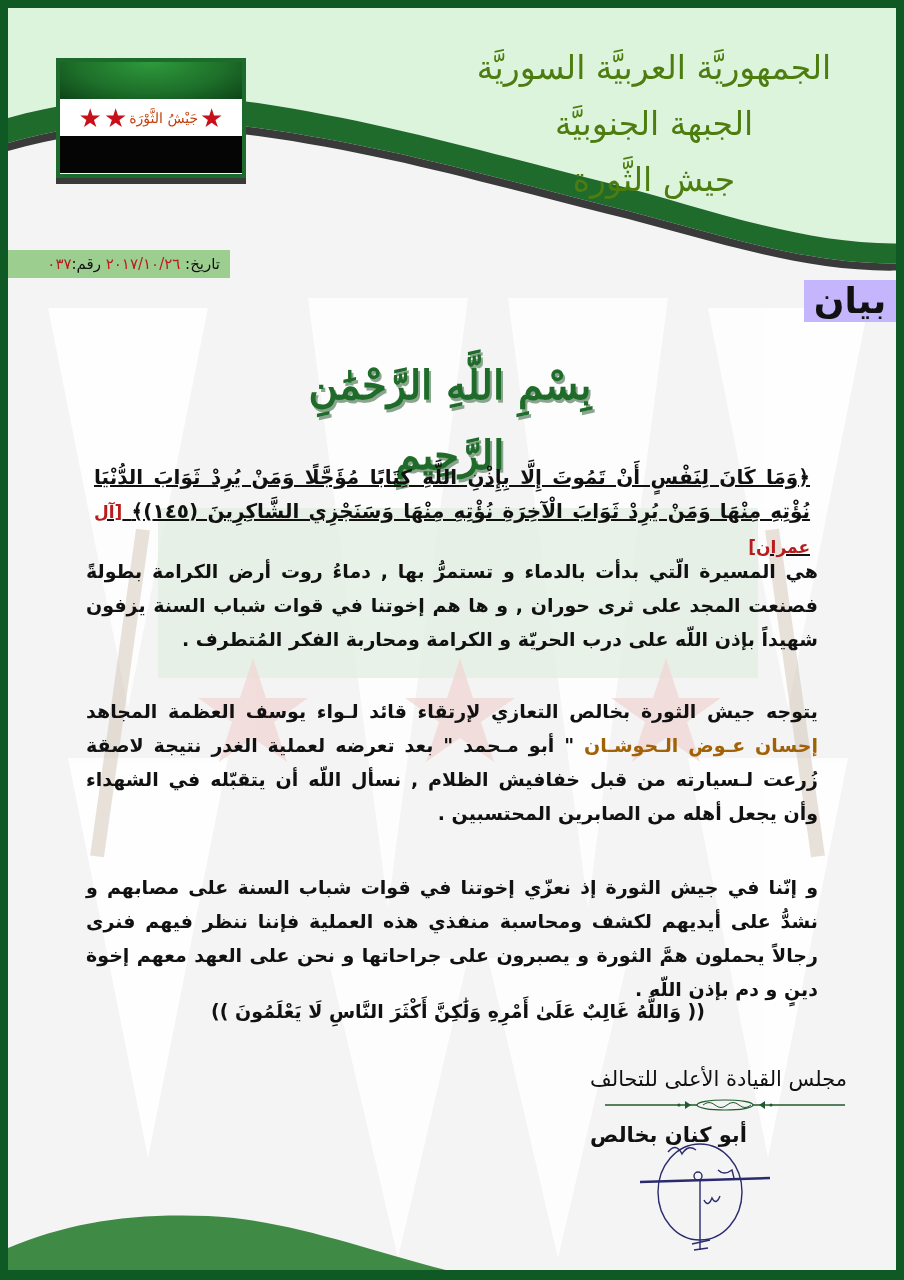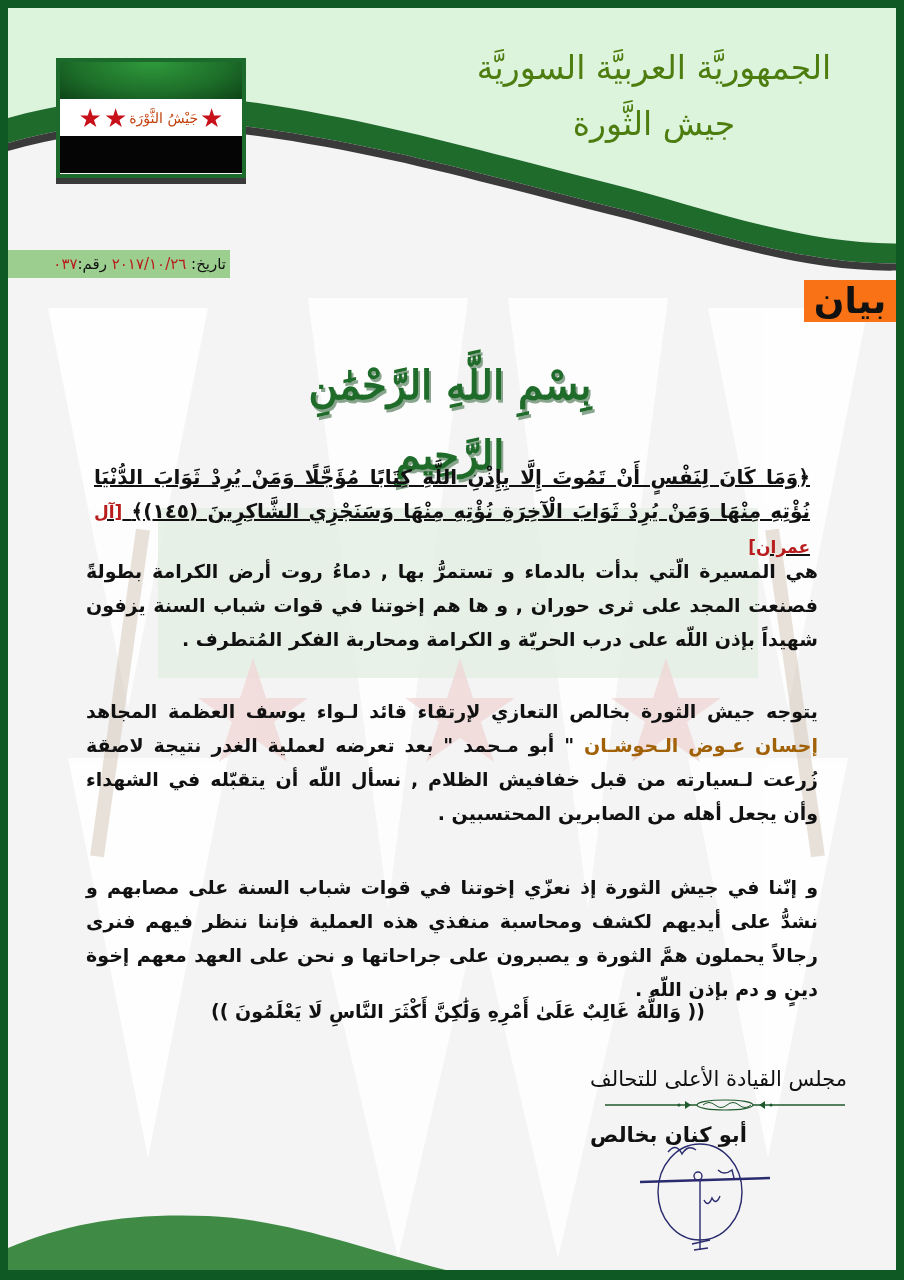--- a/index.html
+++ b/index.html
@@ -36,27 +36,27 @@
   .flag .stripe { height: 37px; position: relative; }
   .flag .s-green { background: radial-gradient(ellipse at 50% 0%, #2f9a3c 0%, #1d6e29 60%, #0e4418 100%); }
   .flag .s-white { background: #ffffff; display: flex; align-items: center; justify-content: center; direction: rtl; gap: 2px; }
   .flag .s-black { background: #050505; }
   .flag .star { color: #c8101a; font-size: 26px; line-height: 26px; }
   .flag .flag-text { font-family: "DejaVu Serif", serif; font-size: 14px; color: #c2410c; }
 
   .date-box {
     position: absolute; left: 8px; top: 250px; width: 222px; height: 28px;
     background: #9ccf8f; direction: rtl; white-space: nowrap; overflow: hidden;
-    font-size: 15px; line-height: 28px; color: #111; padding-right: 4px; box-sizing: border-box;
+    font-size: 15px; line-height: 28px; color: #111; padding-right: 10px; box-sizing: border-box;
   }
   .date-box .red { color: #b81c1c; }
 
   .bayan {
     position: absolute; right: 8px; top: 280px; width: 92px; height: 42px;
-    background: #f97316; direction: rtl; text-align: center;
+    background: #c4b5fd; direction: rtl; text-align: center;
     font-size: 36px; line-height: 42px; color: #111; font-weight: bold;
   }
 
   .basmala {
     position: absolute; left: 260px; top: 350px; width: 380px; height: 70px;
     text-align: center; direction: rtl;
     font-family: "DejaVu Serif", serif; font-weight: bold;
     font-size: 40px; line-height: 70px; color: #1e6b2a;
     text-shadow: 2px 3px 0 #8aa58e;
   }
@@ -124,20 +124,21 @@
     <path d="M0 135 C70 115 150 106 250 120 C380 138 480 168 600 198 C700 222 800 260 904 255 L904 262 C800 268 700 230 600 206 C480 176 380 146 250 128 C150 114 70 123 0 143 Z" fill="#3a3a3a"></path>
   </svg>
 
   <svg class="footer-svg" viewBox="0 0 904 100" preserveAspectRatio="none">
     <path d="M0 60 C60 35 120 25 200 28 C300 32 400 80 520 100 L0 100 Z" fill="#3f8a44"></path>
   </svg>
 </div>
 
 <div class="title-block">
   <div>الجمهوريَّة العربيَّة السوريَّة</div>
+  <div>الجبهة الجنوبيَّة</div>
   <div>جيش الثَّورة</div>
 </div>
 
 <div class="flag">
   <div class="stripe s-green"></div>
   <div class="stripe s-white">
     <span class="star">★</span>
     <span class="flag-text">جَيْشُ الثَّوْرَة</span>
     <span class="star">★</span>
     <span class="star">★</span>

